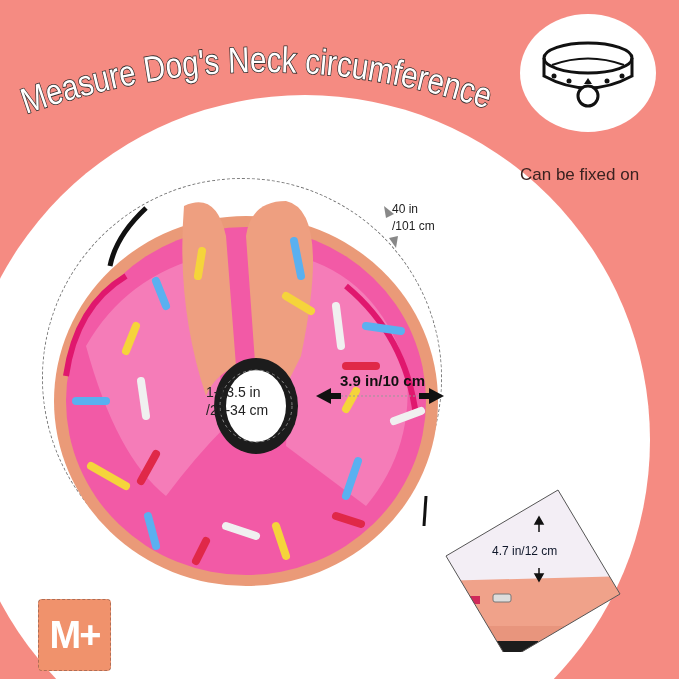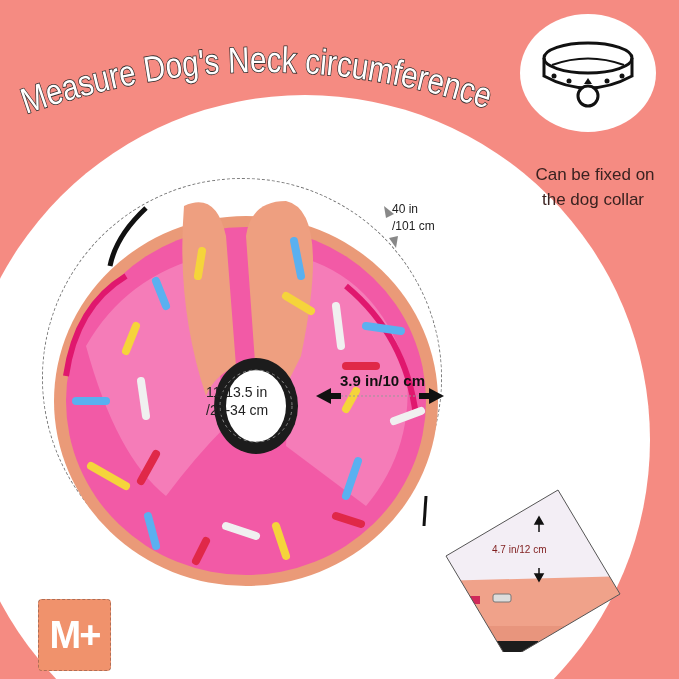--- a/index.html
+++ b/index.html
@@ -2,32 +2,32 @@
 <html><head>
 <meta charset="utf-8">
 <style>
   html,body{margin:0;padding:0;}
   body{width:679px;height:679px;overflow:hidden;background:#f58b82;position:relative;font-family:"Liberation Sans",sans-serif;}
   .bg-circle{position:absolute;left:-40px;top:95px;width:690px;height:690px;border-radius:50%;background:#ffffff;}
   .title{position:absolute;left:18px;top:40px;width:490px;height:80px;}
   .title svg{width:100%;height:100%;}
   .collar-badge{position:absolute;left:520px;top:14px;width:136px;height:118px;border-radius:50%;background:#fff;}
   .collar-badge svg{position:absolute;left:18px;top:20px;width:100px;height:84px;}
-  .collar-text{position:absolute;left:520px;top:162px;width:150px;color:#3a2220;font-size:17px;line-height:25px;text-align:center;}
+  .collar-text{position:absolute;left:520px;top:162px;width:150px;color:#3a2220;font-size:17px;line-height:25px;text-align:left;}
   .collar-text div:nth-child(2){padding-right:4px;}
   .dashed-ring{position:absolute;left:42px;top:178px;width:400px;height:400px;border-radius:50%;border:1.5px dashed #777;box-sizing:border-box;}
   .donut-wrap{position:absolute;left:46px;top:196px;width:410px;height:396px;}
   .donut-wrap svg{width:100%;height:100%;}
   .label-40{position:absolute;left:392px;top:201px;font-size:12px;line-height:17px;color:#222;}
   .label-neck{position:absolute;left:206px;top:383px;font-size:14px;line-height:18px;color:#222;}
   .label-width{position:absolute;left:320px;top:372px;font-size:15px;font-weight:bold;color:#111;margin-left:20px;}
   .size-badge{position:absolute;left:38px;top:599px;width:73px;height:72px;background:#f0926c;border:1px dashed #b06e55;border-radius:4px;box-sizing:border-box;color:#fff;font-weight:bold;font-size:38px;display:flex;align-items:center;justify-content:center;letter-spacing:-2px;}
   .detail{position:absolute;left:438px;top:476px;width:190px;height:176px;}
   .detail svg{width:100%;height:100%;}
-  .label-height{position:absolute;left:492px;top:544px;font-size:10px;color:#7f1d1d;}
+  .label-height{position:absolute;left:492px;top:544px;font-size:12px;color:#0f172a;}
 </style>
 </head>
 <body>
 
 <div class="bg-circle"></div>
 
 <div class="title">
   <svg viewBox="0 0 490 80">
     <defs>
         <path id="arc" d="M8,74 Q245,-10 484,74"></path>
@@ -47,21 +47,20 @@
       <circle cx="31" cy="47" r="2.5" fill="#111"></circle>
     <circle cx="69" cy="47" r="2.5" fill="#111"></circle>
       <circle cx="84" cy="42" r="2.5" fill="#111"></circle>
     <path d="M46,50 L50,44 L54,50 Z" fill="#111"></path>
     <circle cx="50" cy="62" r="10" fill="#fff" stroke="#111" stroke-width="3"></circle>
   </svg>
 </div>
 
 <div class="collar-text">
   <div>Can be fixed on</div>
-  <div>the dog collar</div>
 </div>
 
 <div class="dashed-ring"></div>
 
 <div class="donut-wrap">
   <svg viewBox="0 0 410 396">
     <ellipse cx="200" cy="205" rx="192" ry="185" fill="#ea9a78"></ellipse>
     <ellipse cx="200" cy="205" rx="180" ry="174" fill="#f25aa6"></ellipse>
     <path d="M40,150 Q80,80 160,60 L180,230 Q150,260 120,300 Q70,260 40,150 Z" fill="#f78ac0" opacity="0.7"></path>
     <path d="M250,60 Q330,80 360,170 Q370,250 320,310 L240,250 Z" fill="#f78ac0" opacity="0.7"></path>
@@ -109,21 +108,21 @@
     </g>
   </svg>
 </div>
 
 <div class="label-40">
   <div>40 in</div>
   <div>/101 cm</div>
 </div>
 
 <div class="label-neck">
-  <div>11-13.5 in</div>
+  <div>1-13.5 in</div>
   <div>/20-34 cm</div>
 </div>
 
 <div class="label-width">3.9 in/10 cm</div>
 
 <div class="size-badge">M+</div>
 
 <div class="detail">
   <svg viewBox="0 0 190 176">
     <defs>

